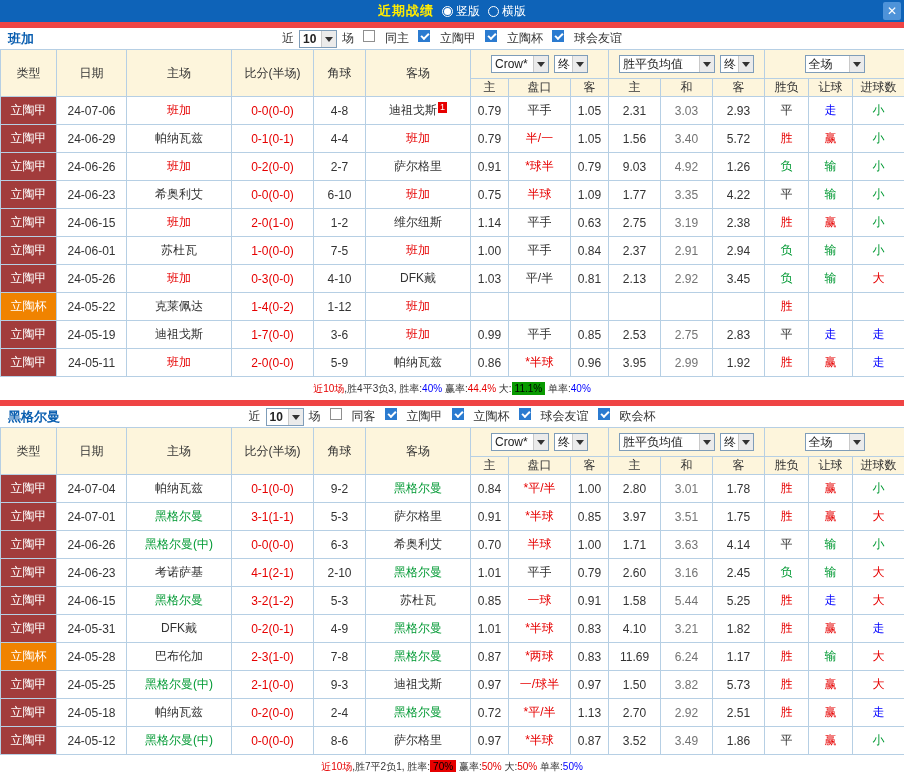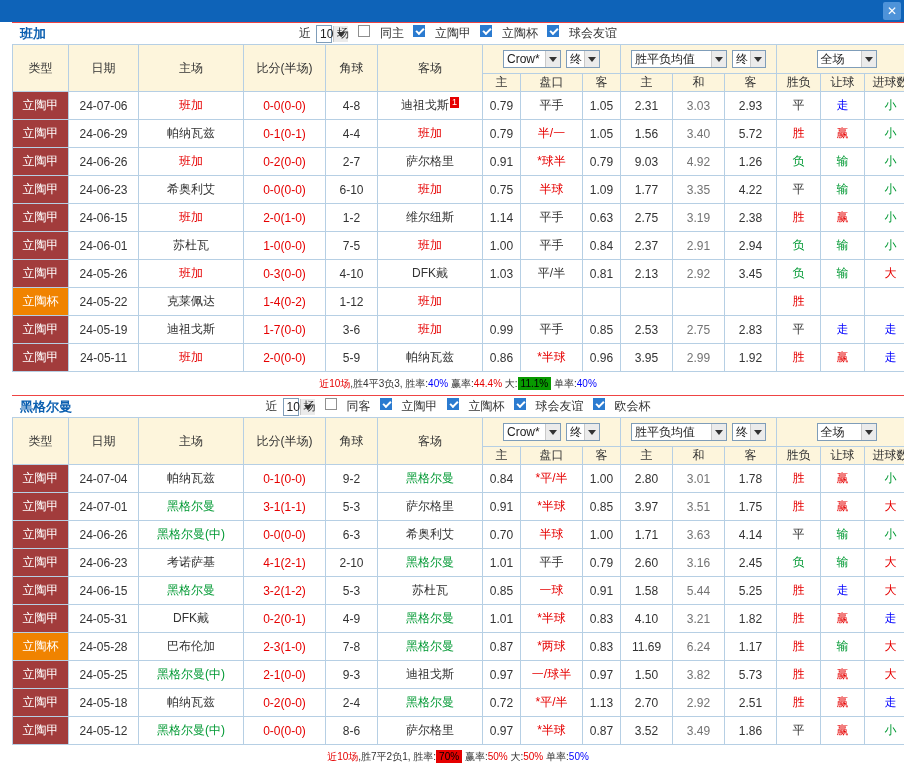--- a/index.html
+++ b/index.html
@@ -10,38 +10,38 @@
   .titlebar { height:22px; background:#0e63b8; display:flex; align-items:center; position:relative; color:#fff; }
   .tb-center { flex:1; display:flex; justify-content:center; align-items:center; gap:8px; }
   .tb-title { color:#ffec00; font-weight:bold; font-size:13px; letter-spacing:1px; }
   .tb-radio { display:inline-flex; align-items:center; gap:3px; font-size:12px; cursor:pointer; }
   .radio { width:11px; height:11px; border:1px solid #fff; border-radius:50%; display:inline-flex; align-items:center; justify-content:center; background:transparent; }
   .radio.on::after { content:''; width:7px; height:7px; background:#fff; border-radius:50%; }
   .tb-close { position:absolute; right:3px; top:2px; width:18px; height:18px; background:#4e93d9; color:#fff;
     font-weight:bold; font-size:12px; display:flex; align-items:center; justify-content:center; cursor:pointer; border-radius:2px; }
 
   
-  .section { border-top:1px solid #ef4444;margin-left:12px; }
+  .section { border-top:6px solid #ef4444; }
   .section-top { height:21px; position:relative; display:flex; align-items:center; justify-content:center; font-size:12px; color:#333; background:#fff; }
   .team-name { position:absolute; left:8px; color:#0b5fb0; font-weight:bold; font-size:13px; }
   .filters { display:flex; align-items:center; gap:5px; }
   .cbgroup { display:inline-flex; align-items:center; gap:9px; margin-left:4px; }
   .cbwrap { display:inline-flex; align-items:flex-start; gap:10px; cursor:pointer; }
   .cb { width:12px; height:12px; border:1px solid #8f8f8f; background:#fff; position:relative; flex:none; }
   .cb.on { background:#2b7bd0; border-color:#2b7bd0; }
   .cb.on::after { content:''; position:absolute; left:2px; top:2px; width:6px; height:3px;
     border-left:2px solid #fff; border-bottom:2px solid #fff; transform:rotate(-45deg); }
 
   
   .select { display:inline-flex; align-items:center; justify-content:space-between; border:1px solid #7f9db9;
     background:#fff; height:18px; font-size:12px; padding-left:3px; cursor:pointer; color:#222; }
   .sel-caret { width:15px; height:16px; background:#ebebeb; border-left:1px solid #c9c9c9;
     display:flex; align-items:center; justify-content:center; flex:none; }
   .sel-caret::after { content:''; border:4px solid transparent; border-top:5px solid #333; margin-top:5px; }
-  .w38{width:16px;} .w34{width:34px;} .w58{width:58px;} .w96{width:96px;} .w60{width:60px;}
+  .w38{width:38px;font-weight:bold;} .w34{width:34px;} .w58{width:58px;} .w96{width:96px;} .w60{width:60px;}
 
   
   table.rec { width:904px; border-collapse:collapse; table-layout:fixed; font-size:12px; }
   .rec th, .rec td { border:1px solid #b6cfe4; text-align:center; overflow:hidden; white-space:nowrap; }
   .rec thead th { background:#fdf5dc; font-weight:normal; color:#333; }
   .rec tr.h1 th { height:29px; }
   .rec tr.h2 th { height:18px; }
   .rec td { height:28px; color:#333; background:#fff; padding:0 1px; }
   .hsel { display:flex; justify-content:center; align-items:center; gap:5px; }
 
@@ -63,20 +63,31 @@
   
   .summary { height:23px; display:flex; align-items:center; justify-content:center; font-size:10px; background:#fff; }
   .summary span { white-space:pre; }
   .summary .bg-green { background:#089a00; padding:1px 3px; }
   .summary .bg-red   { background:#e60000; padding:1px 3px; }
 </style>
 </head>
 <body>
 
 <div class="titlebar">
+  <div class="tb-center">
+    <span class="tb-title">近期战绩</span>
+    <label class="tb-radio">
+      <span class="radio on"></span>
+      <span>竖版</span>
+    </label>
+    <label class="tb-radio">
+      <span class="radio"></span>
+      <span>横版</span>
+    </label>
+  </div>
   <span class="tb-close">
       <span>✕</span>
     </span>
 </div>
 
 <div class="section">
   <div class="section-top">
     <span class="team-name">班加</span>
     <div class="filters">
       <span>近</span>

